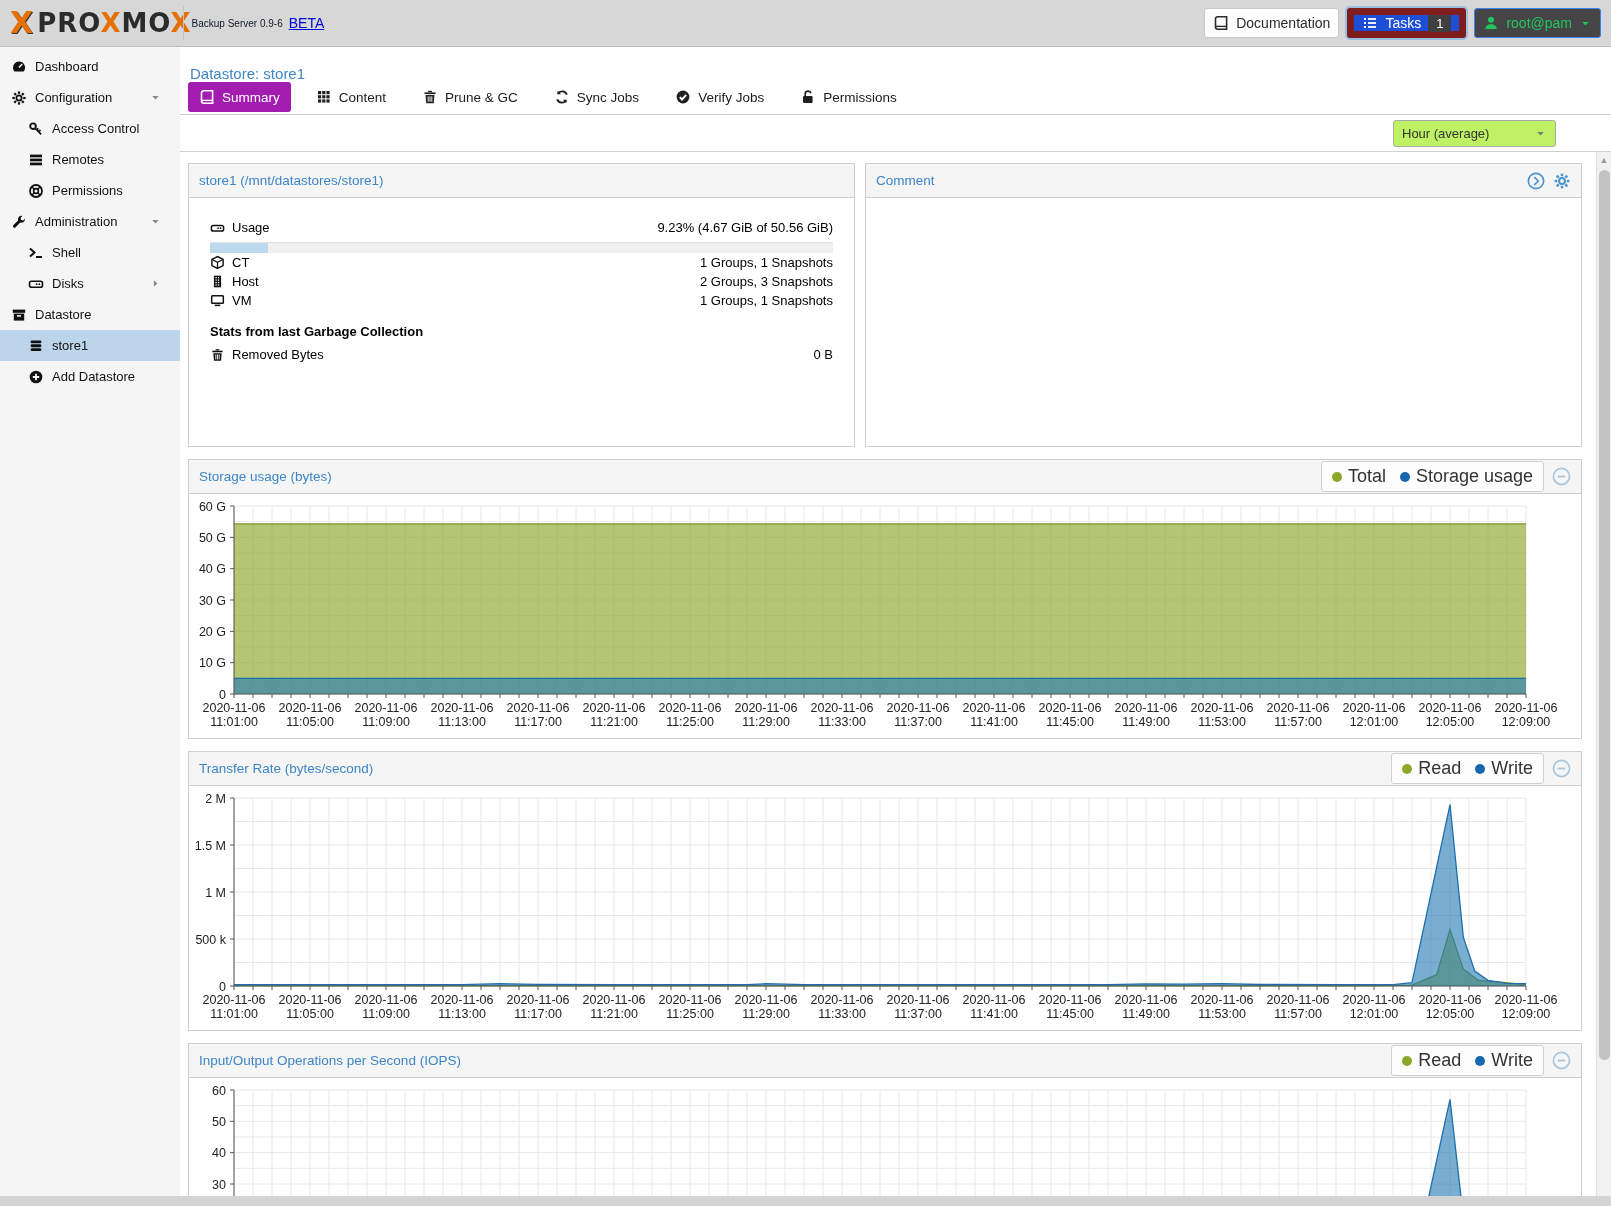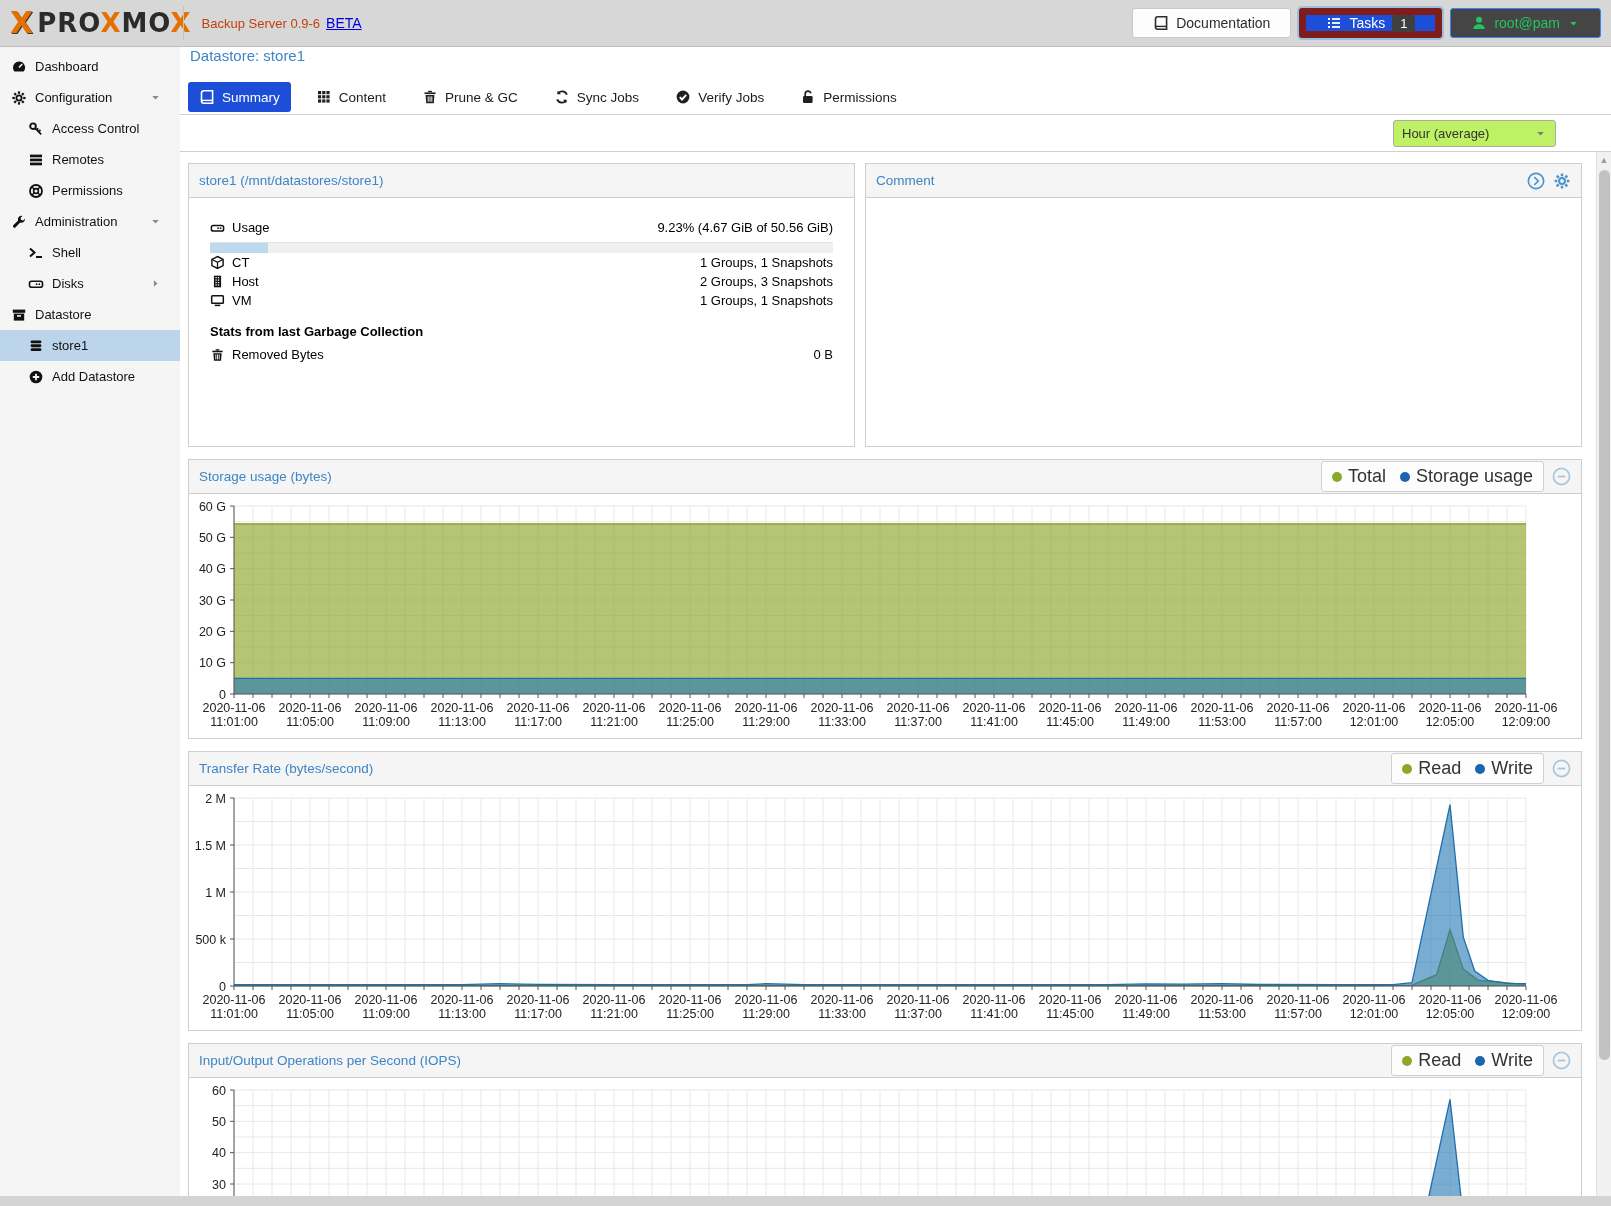--- a/index.html
+++ b/index.html
@@ -9,50 +9,50 @@
   
   .topbar { position:relative; height:47px; background:#d7d7d7; border-bottom:1px solid #bfbfbf;
     display:flex; align-items:center; padding:0 10px; }
   .topbar .vdiv { position:absolute; left:183px; top:6px; bottom:6px; width:1px; background:#c3c3c3; }
   .brand { display:flex; align-items:center; gap:6px; }
   .brand-x { font-weight:bold; font-size:30px; color:#e57000; line-height:1; letter-spacing:-2px;
     text-shadow:1px 1px 0 #3a3a3a; font-family:"DejaVu Sans", sans-serif; }
   .brand-word { font-weight:bold; font-size:26px; letter-spacing:1px; color:#2b2b2b; line-height:1;
     font-family:"DejaVu Sans", sans-serif; }
   .brand-word .ox { color:#e57000; }
-  .prodname { margin-left:10px; font-size:13px; color:#c2410c; }
+  .prodname { font-size:10px; color:#0f172a; }
   .beta { margin-left:6px; font-size:14px; color:#0000dd; text-decoration:underline; cursor:pointer; }
   .topbar-right { margin-left:auto; display:flex; align-items:center; gap:8px; }
-  .tb-btn { display:flex; align-items:center; gap:7px; height:30px; padding:0 20px; border-radius:3px;
+  .tb-btn { display:flex; align-items:center; gap:7px; height:30px; padding:0 8px; border-radius:3px;
     font-size:14px; cursor:pointer;justify-content:space-between; }
   .tb-doc { background:#fdfdfd; border:1px solid #c9c9c9; color:#2c2c2c; }
   .tb-tasks { background:#1d4ed8; border:7px solid #7f1d1d; color:#fff; box-shadow:0 0 0 2px #9dbfdf; }
   .tb-badge { background:#3f3f3f; color:#fff; border-radius:3px; padding:1px 8px; font-size:13px; }
   .tb-user { background:#454545; border:1px solid #3b82f6; color:#22c55e; }
   .icon { display:inline-flex; align-items:center; justify-content:center; line-height:0; }
   .icon svg { display:block; }
 
   
   .app { display:flex; height:1149px; }
   .sidebar { width:180px; background:#f5f5f5; padding-top:4px; flex:none; }
   .side-item { display:flex; align-items:center; height:31px; padding:0 8px 0 10px; cursor:pointer;
     color:#111; position:relative; }
   .side-item.lvl1 { padding-left:27px; }
   .side-item.selected { background:#bcd5ea; }
   .side-item .icon { width:17px; margin-right:8px; color:#111; }
   .side-item .caret { margin-left:auto; color:#8a8a8a; }
   .main { flex:1; min-width:0; display:flex; flex-direction:column; }
-  .titlebar { height:35px; display:flex; align-items:flex-start; padding-left:10px; }
+  .titlebar { height:35px; display:flex; align-items:flex-end; padding-left:10px; }
   .page-title { color:#3d85c6; font-size:15px; }
   .tabbar { height:33px; display:flex; align-items:flex-start; gap:14px; padding-left:8px;
     border-bottom:1px solid #cfcfcf; }
   .tab { display:flex; align-items:center; gap:7px; height:30px; padding:0 11px; border-radius:3px;
     font-size:13.5px; color:#202020; cursor:pointer; }
   .tab .icon { color:#202020; }
-  .tab.active { background:#1d4ed8; color:#fff; }
+  .tab.active { background:#a21caf; color:#fff; }
   .tab.active .icon { color:#fff; }
   .toolbar { height:37px; position:relative; border-bottom:1px solid #cfcfcf; }
   .combo { position:absolute; right:55px; top:5px; width:163px; height:27px; background:#bef264;
     border:1px solid #ababab; border-radius:3px; display:flex; align-items:center; padding:0 8px;
     color:#333; cursor:pointer; }
   .combo .caret { margin-left:auto; color:#7a7a7a; }
   .content { height:1044px; overflow:hidden; padding:11px 29px 0 8px; }
 
   
   .panel { border:1px solid #cfcfcf; background:#fff; }

